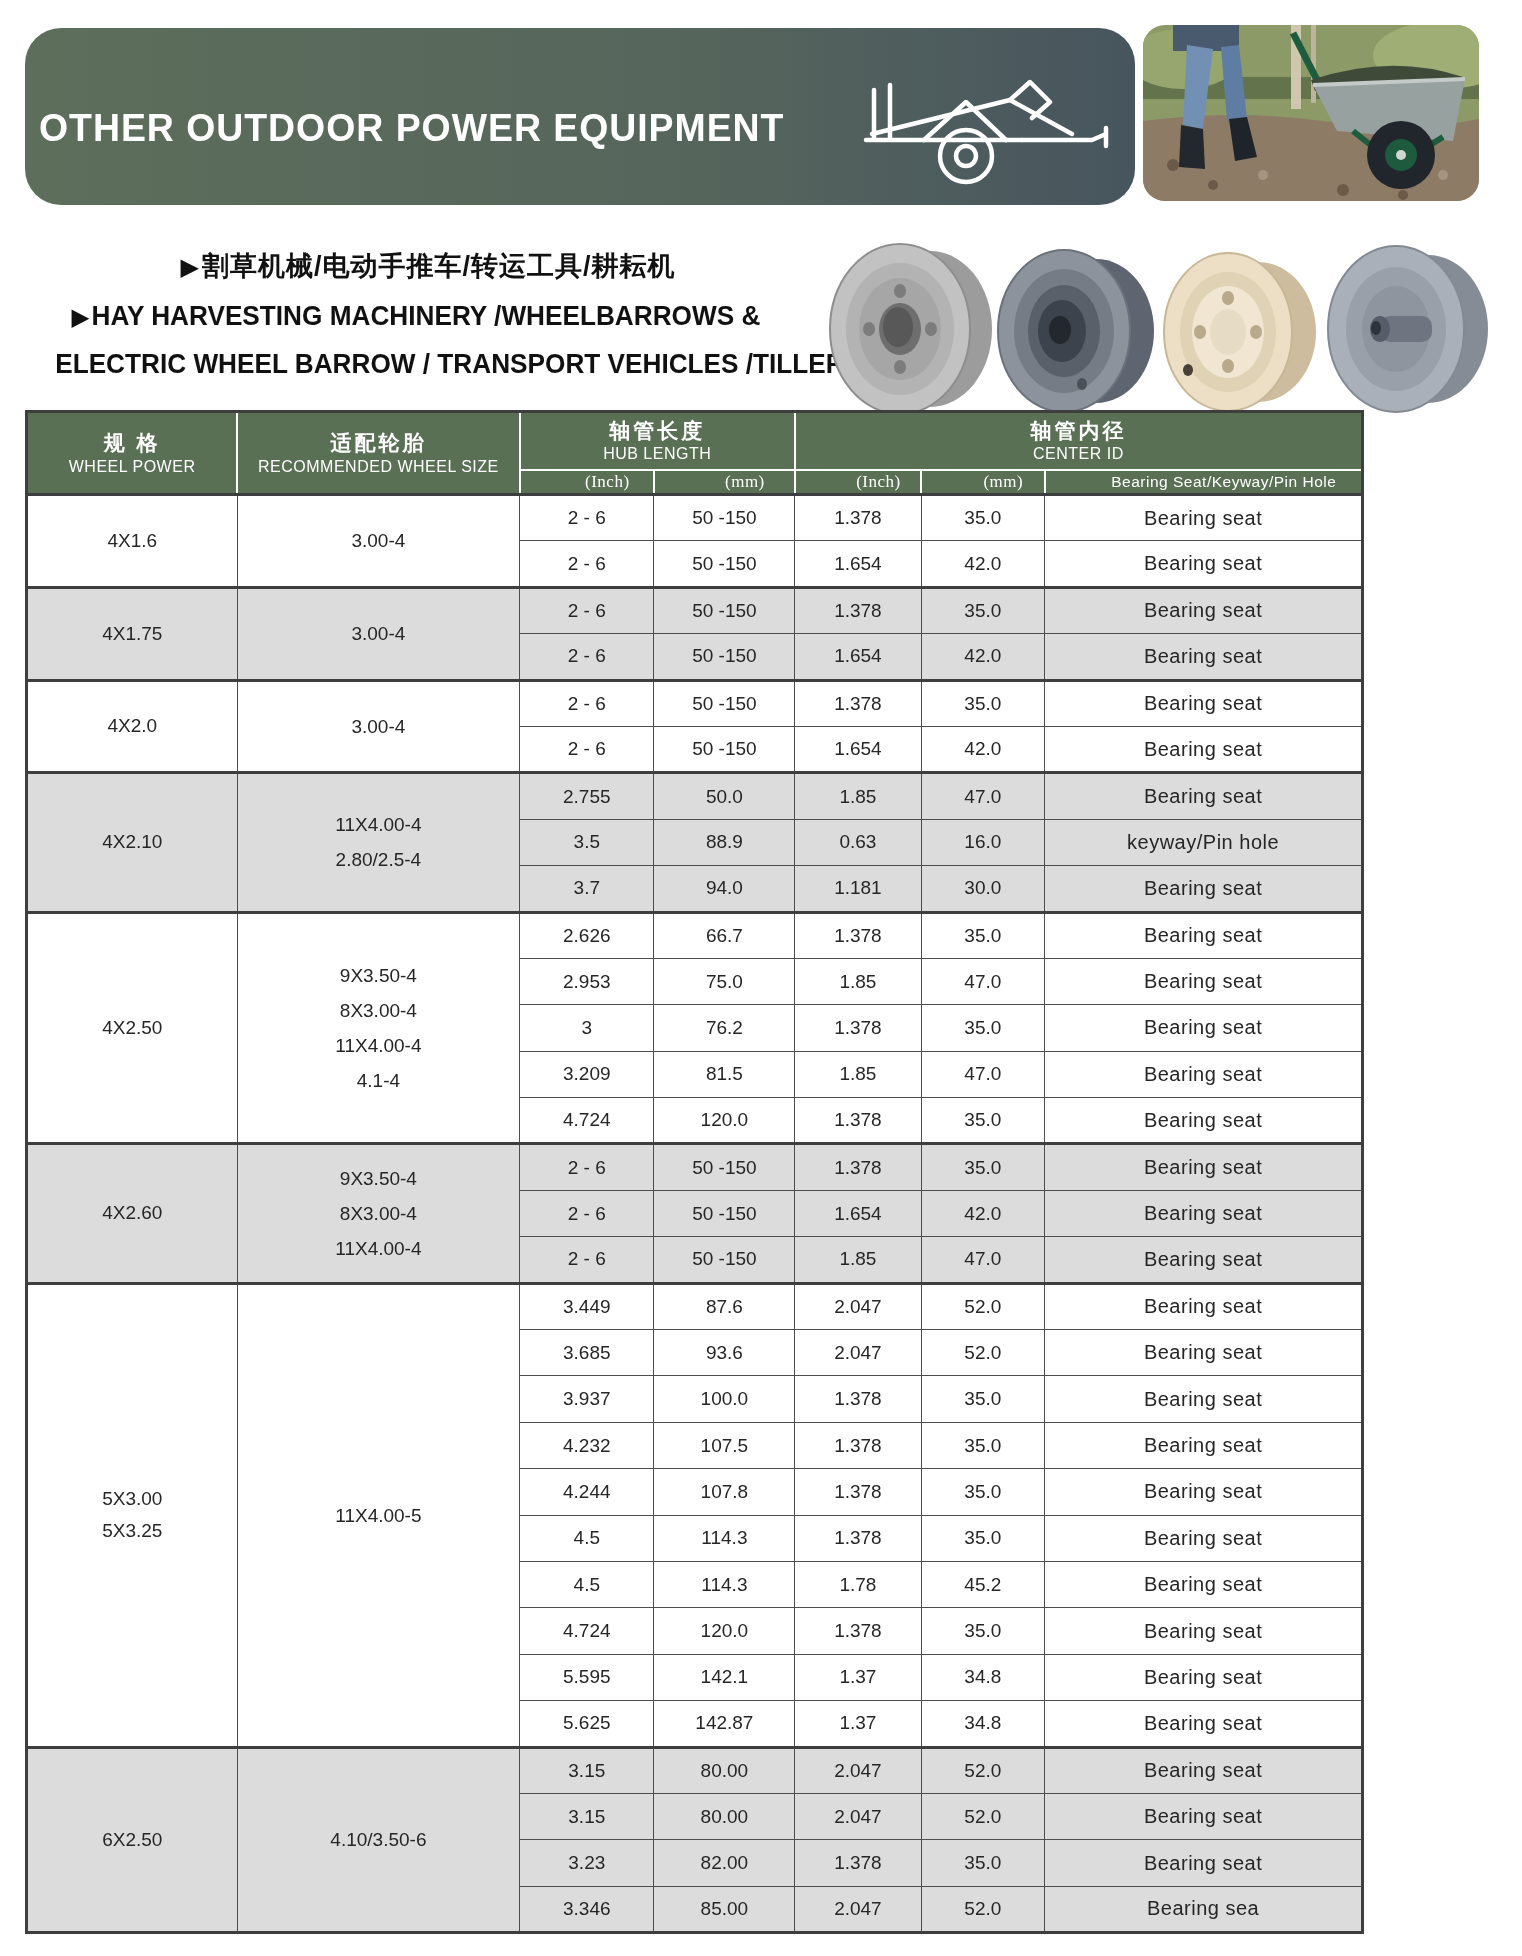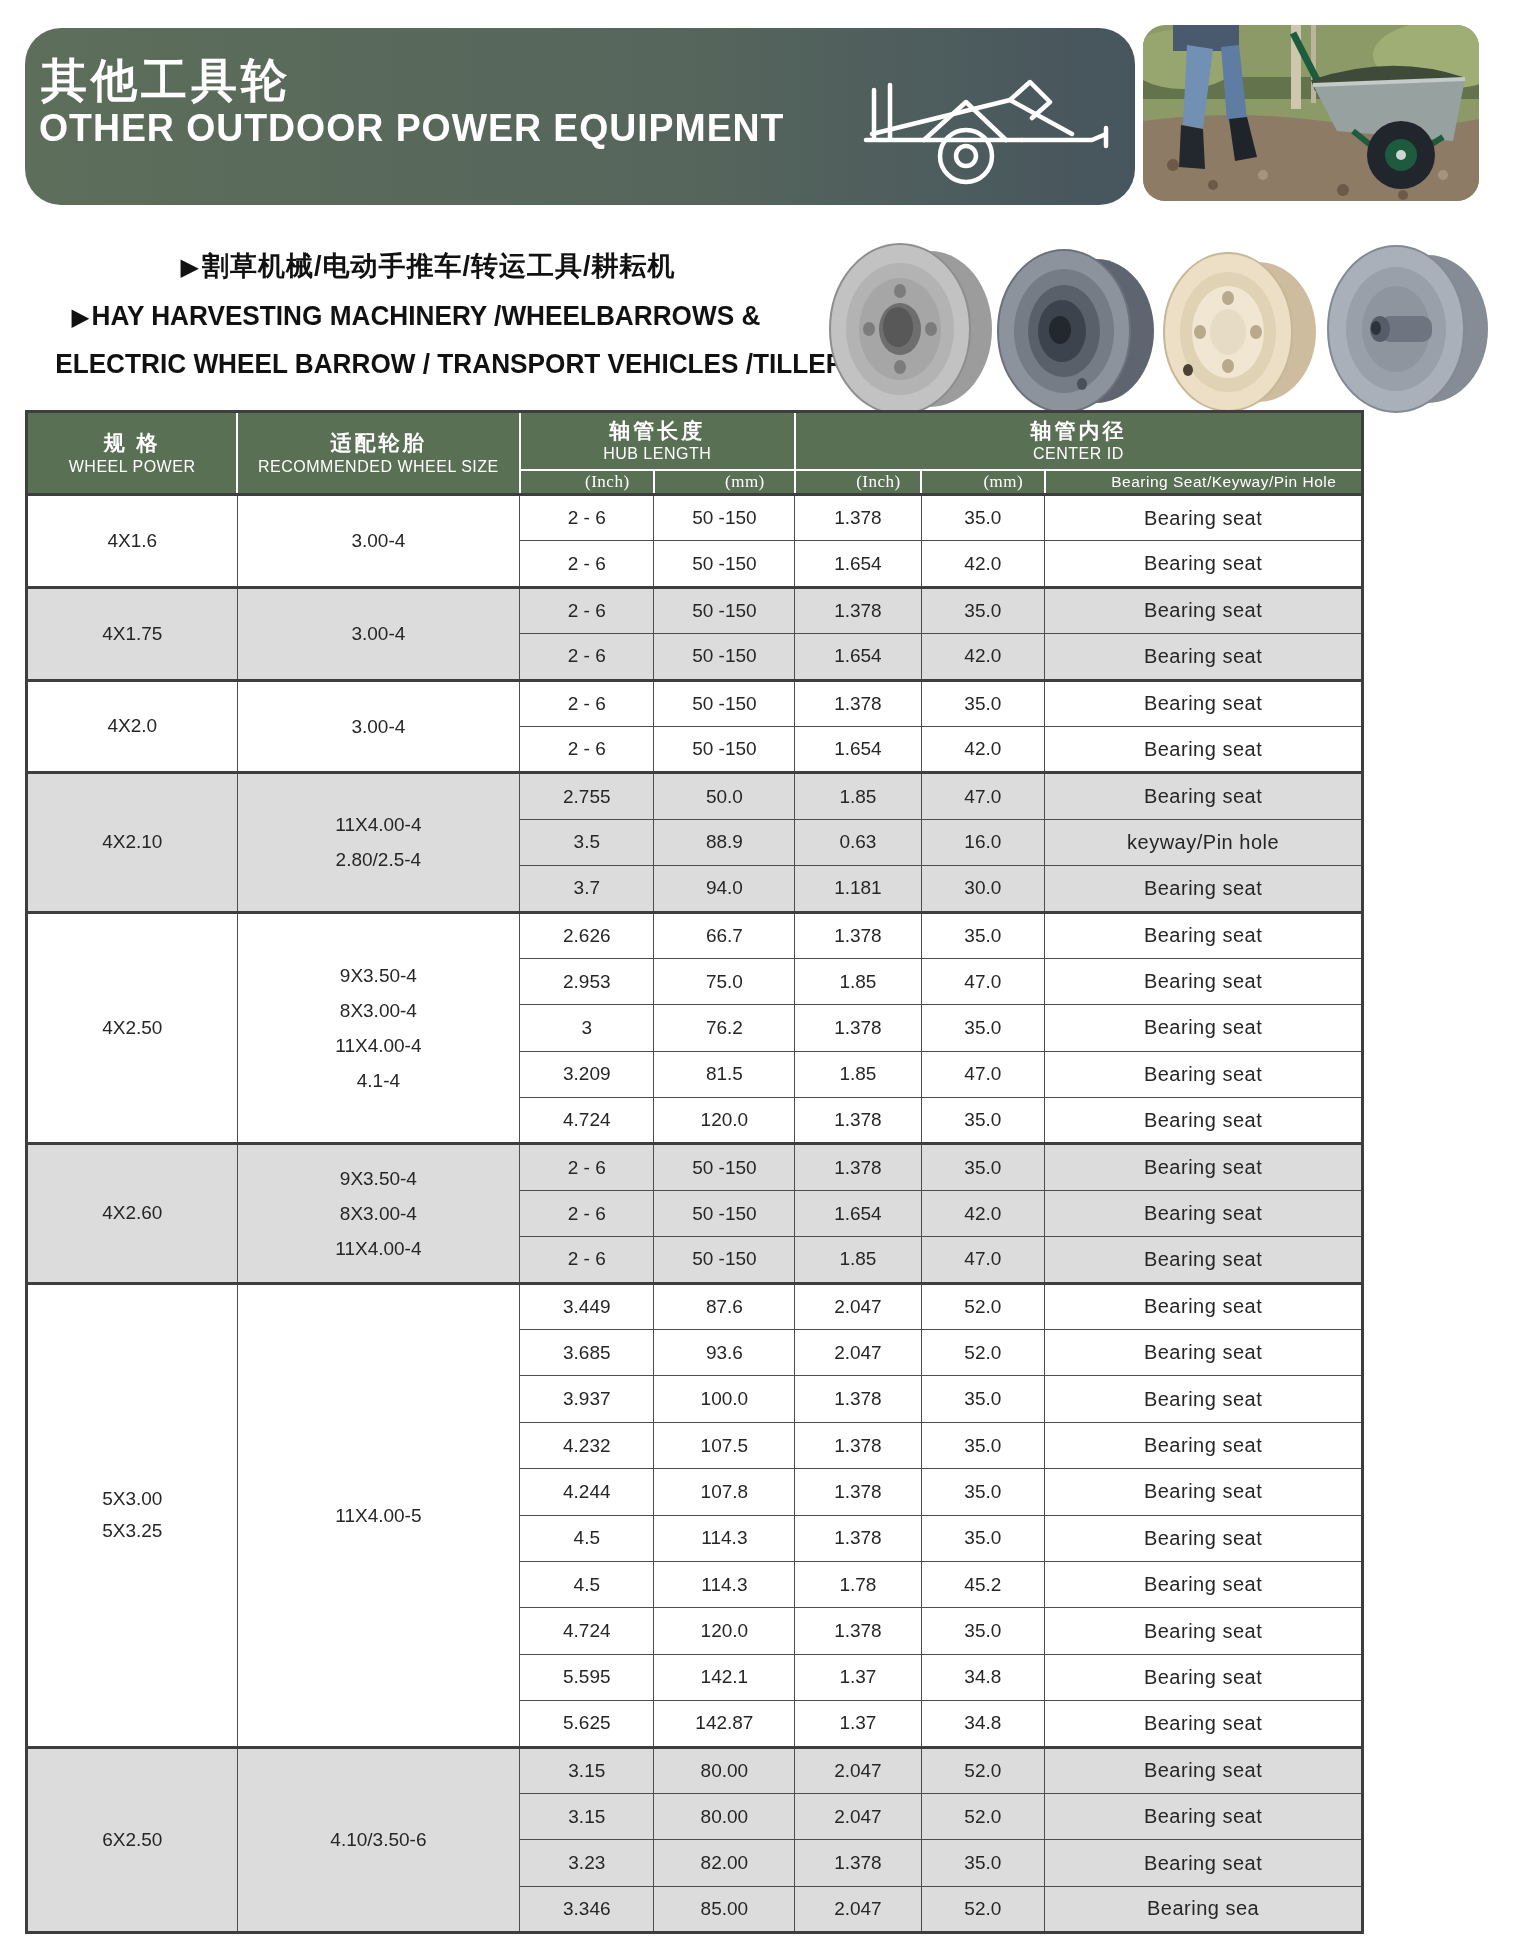--- a/index.html
+++ b/index.html
@@ -70,21 +70,20 @@
   td.c-size { font-size:20px; line-height:1.7;margin-left:16px; }
   td.c-tires { font-size:19px; line-height:1.85; }
   td.c-val.c4 { font-size:20px; letter-spacing:0.5px; }
 </style>
 </head>
 <body>
 
 <div id="page">
 
   <div class="banner">
-    <div class="zh">其他工具轮</div>
     <div class="en">OTHER OUTDOOR POWER EQUIPMENT</div>
     <svg class="trailer" width="255" height="130" viewBox="0 0 255 130">
       <g stroke="#ffffff" stroke-width="4.5" fill="none" stroke-linecap="round" stroke-linejoin="round">
         <path d="M14 22 V70 M30 17 V70"></path>
         <path d="M6 72 H162"></path>
         <path d="M12 66 L150 32 L212 66"></path>
         <path d="M150 32 L170 14 L190 34 L172 50"></path>
         <path d="M162 72 H232 M232 72 L246 66 M246 60 V78"></path>
         <circle cx="106" cy="88" r="26"></circle>
         <circle cx="106" cy="88" r="10"></circle>

